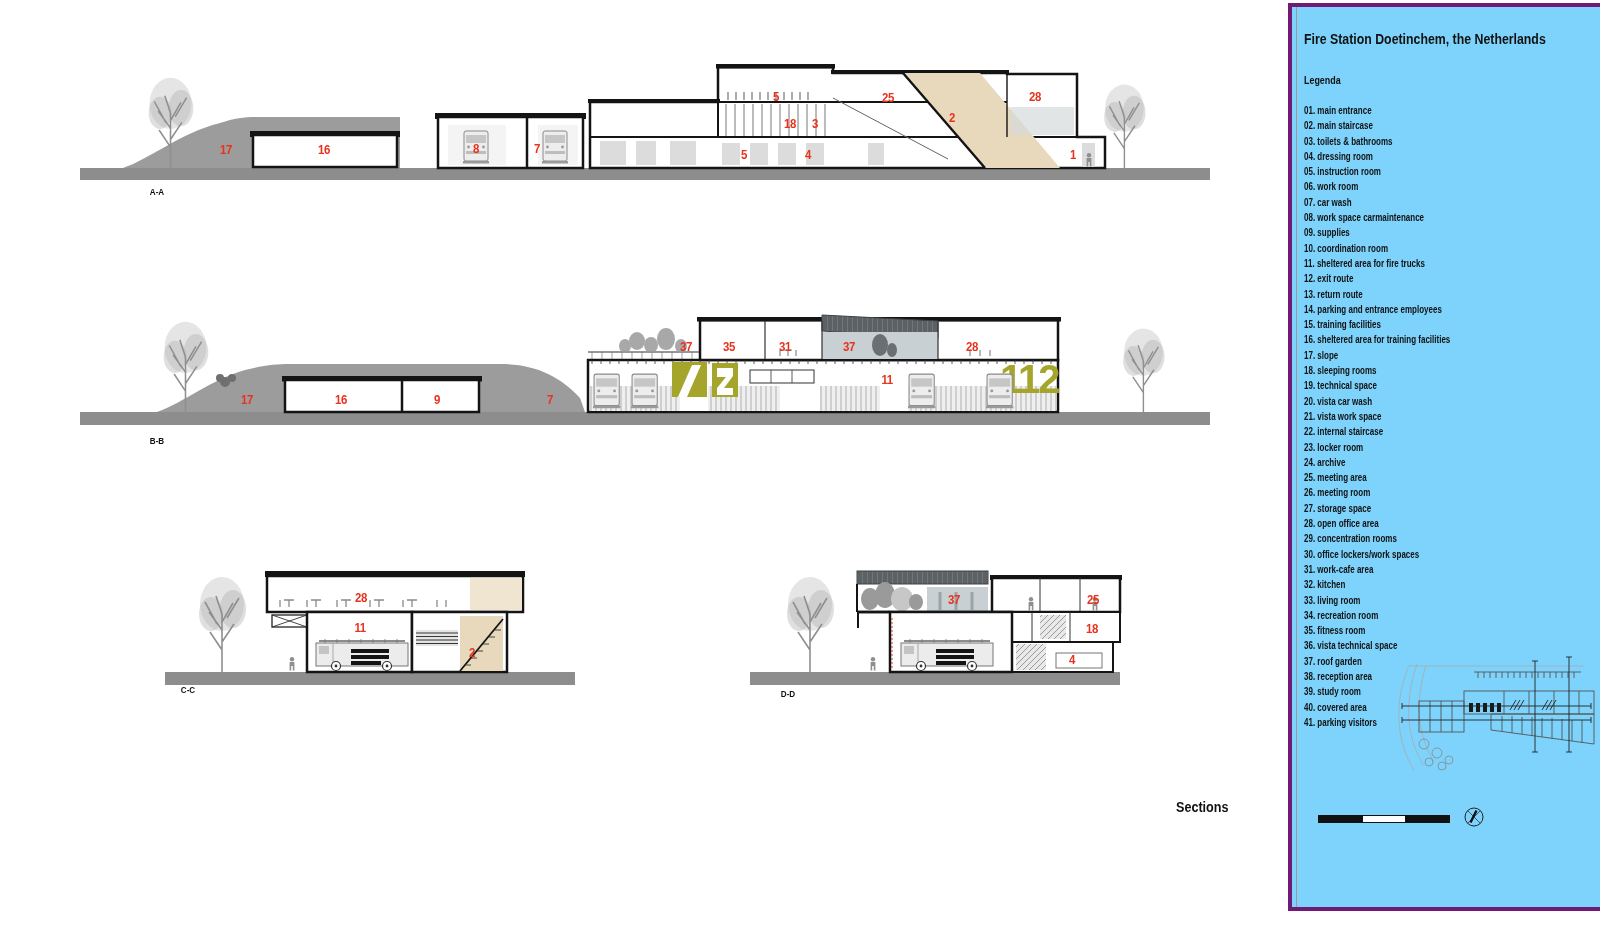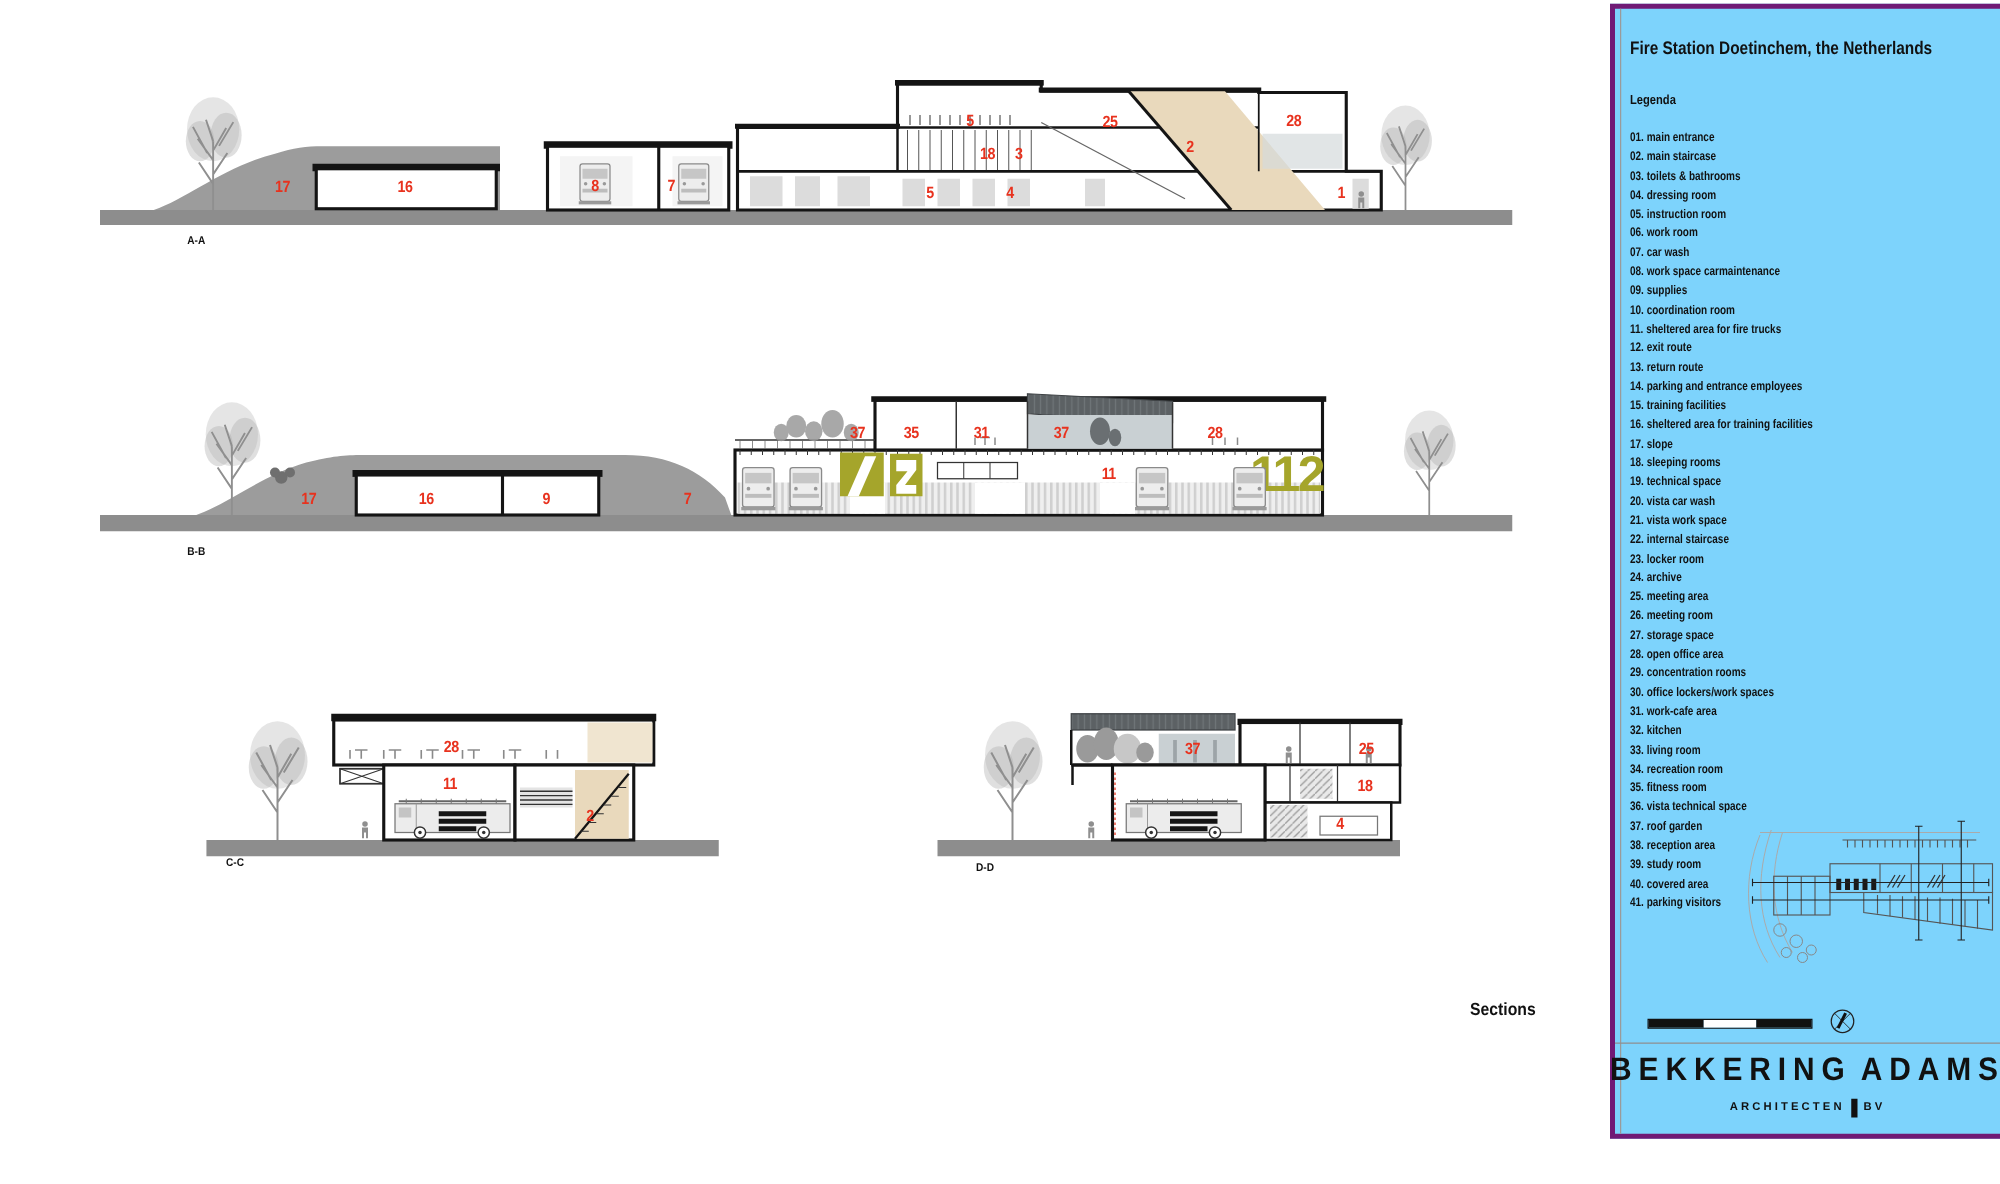--- a/index.html
+++ b/index.html
@@ -461,27 +461,15 @@
       <div class="sb sb-white"></div>
       <div class="sb sb-black"></div>
     </div>
 
     <svg id="north-svg" width="24" height="24" viewBox="0 0 24 24">
       <circle cx="12" cy="12" r="9" fill="none" stroke="#222" stroke-width="1"></circle>
       <path d="M5.6,5.6 L18.4,18.4 M18.4,5.6 L5.6,18.4" stroke="#222" stroke-width="0.7"></path>
       <path d="M8.5,17.5 L14.5,5.5" stroke="#111" stroke-width="2.4"></path>
     </svg>
 
-    <div id="logo-box">
-      <div id="logo-row1">
-        <span class="logo-word">BEKKERING</span>
-        <span class="logo-bar1"></span>
-        <span class="logo-word">ADAMS</span>
-      </div>
-      <div id="logo-row2">
-        <span class="logo-sub">ARCHITECTEN</span>
-        <span class="logo-bar2"></span>
-        <span class="logo-sub">BV</span>
-      </div>
-    </div>
   </div>
 
 </div>
 
 </body></html>

